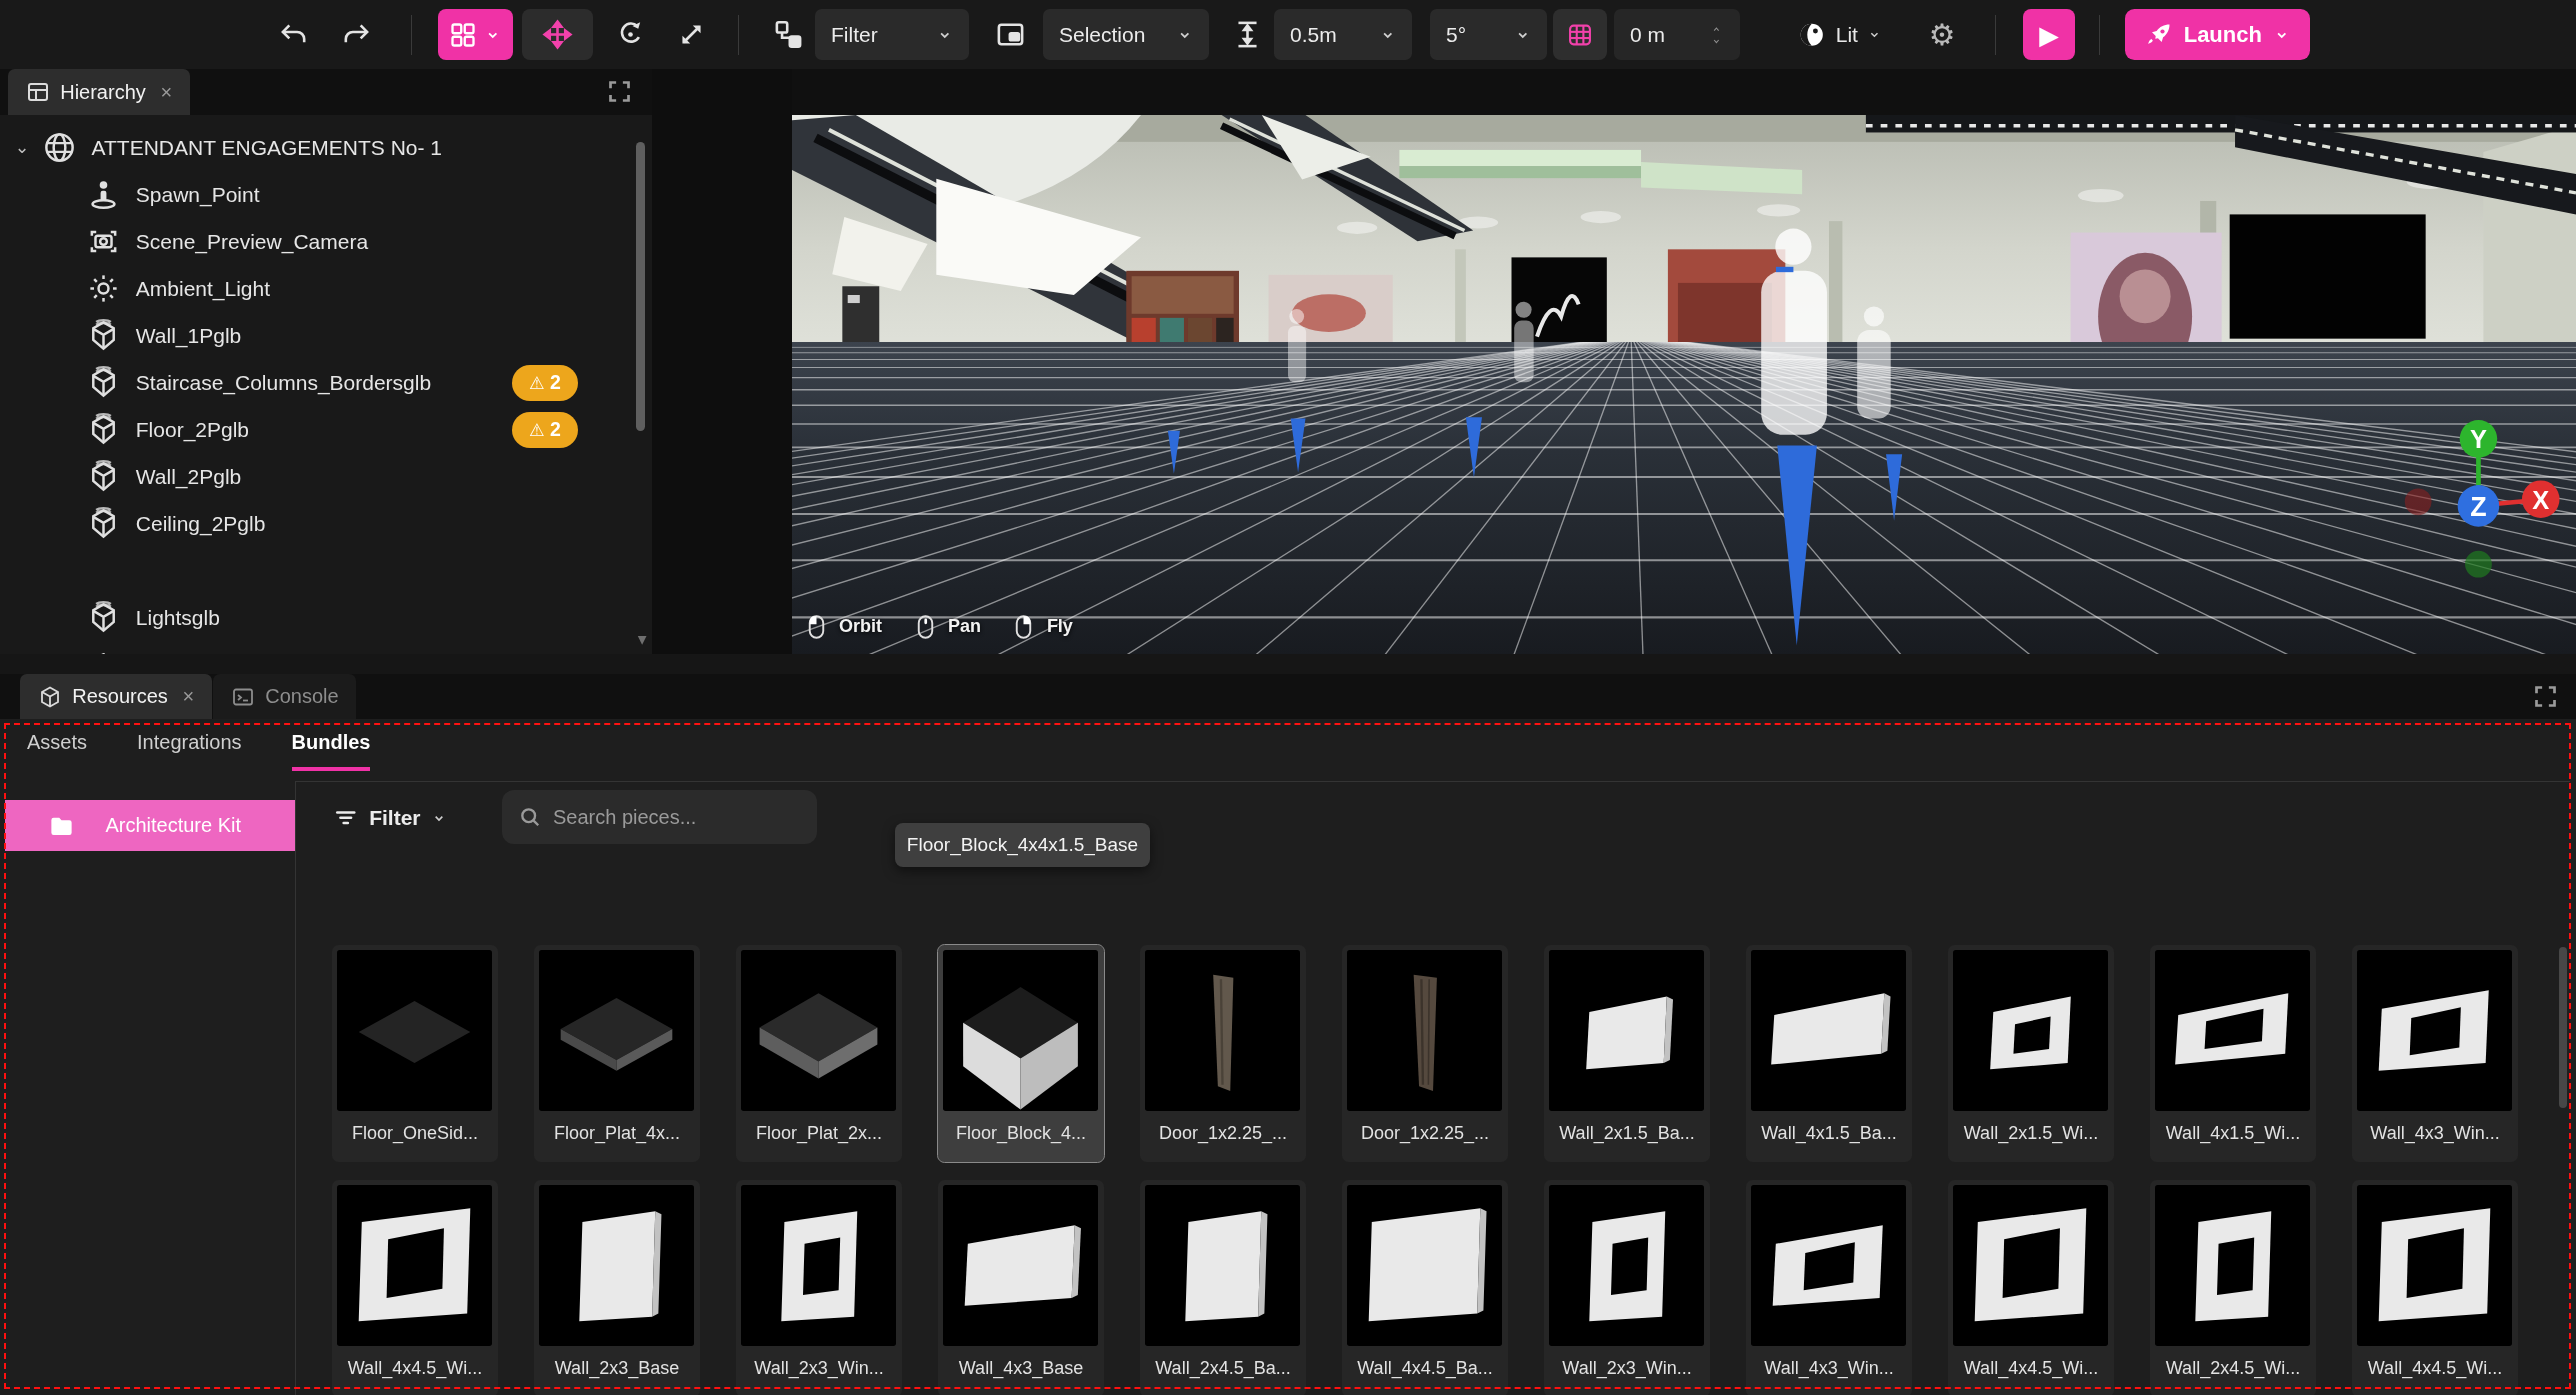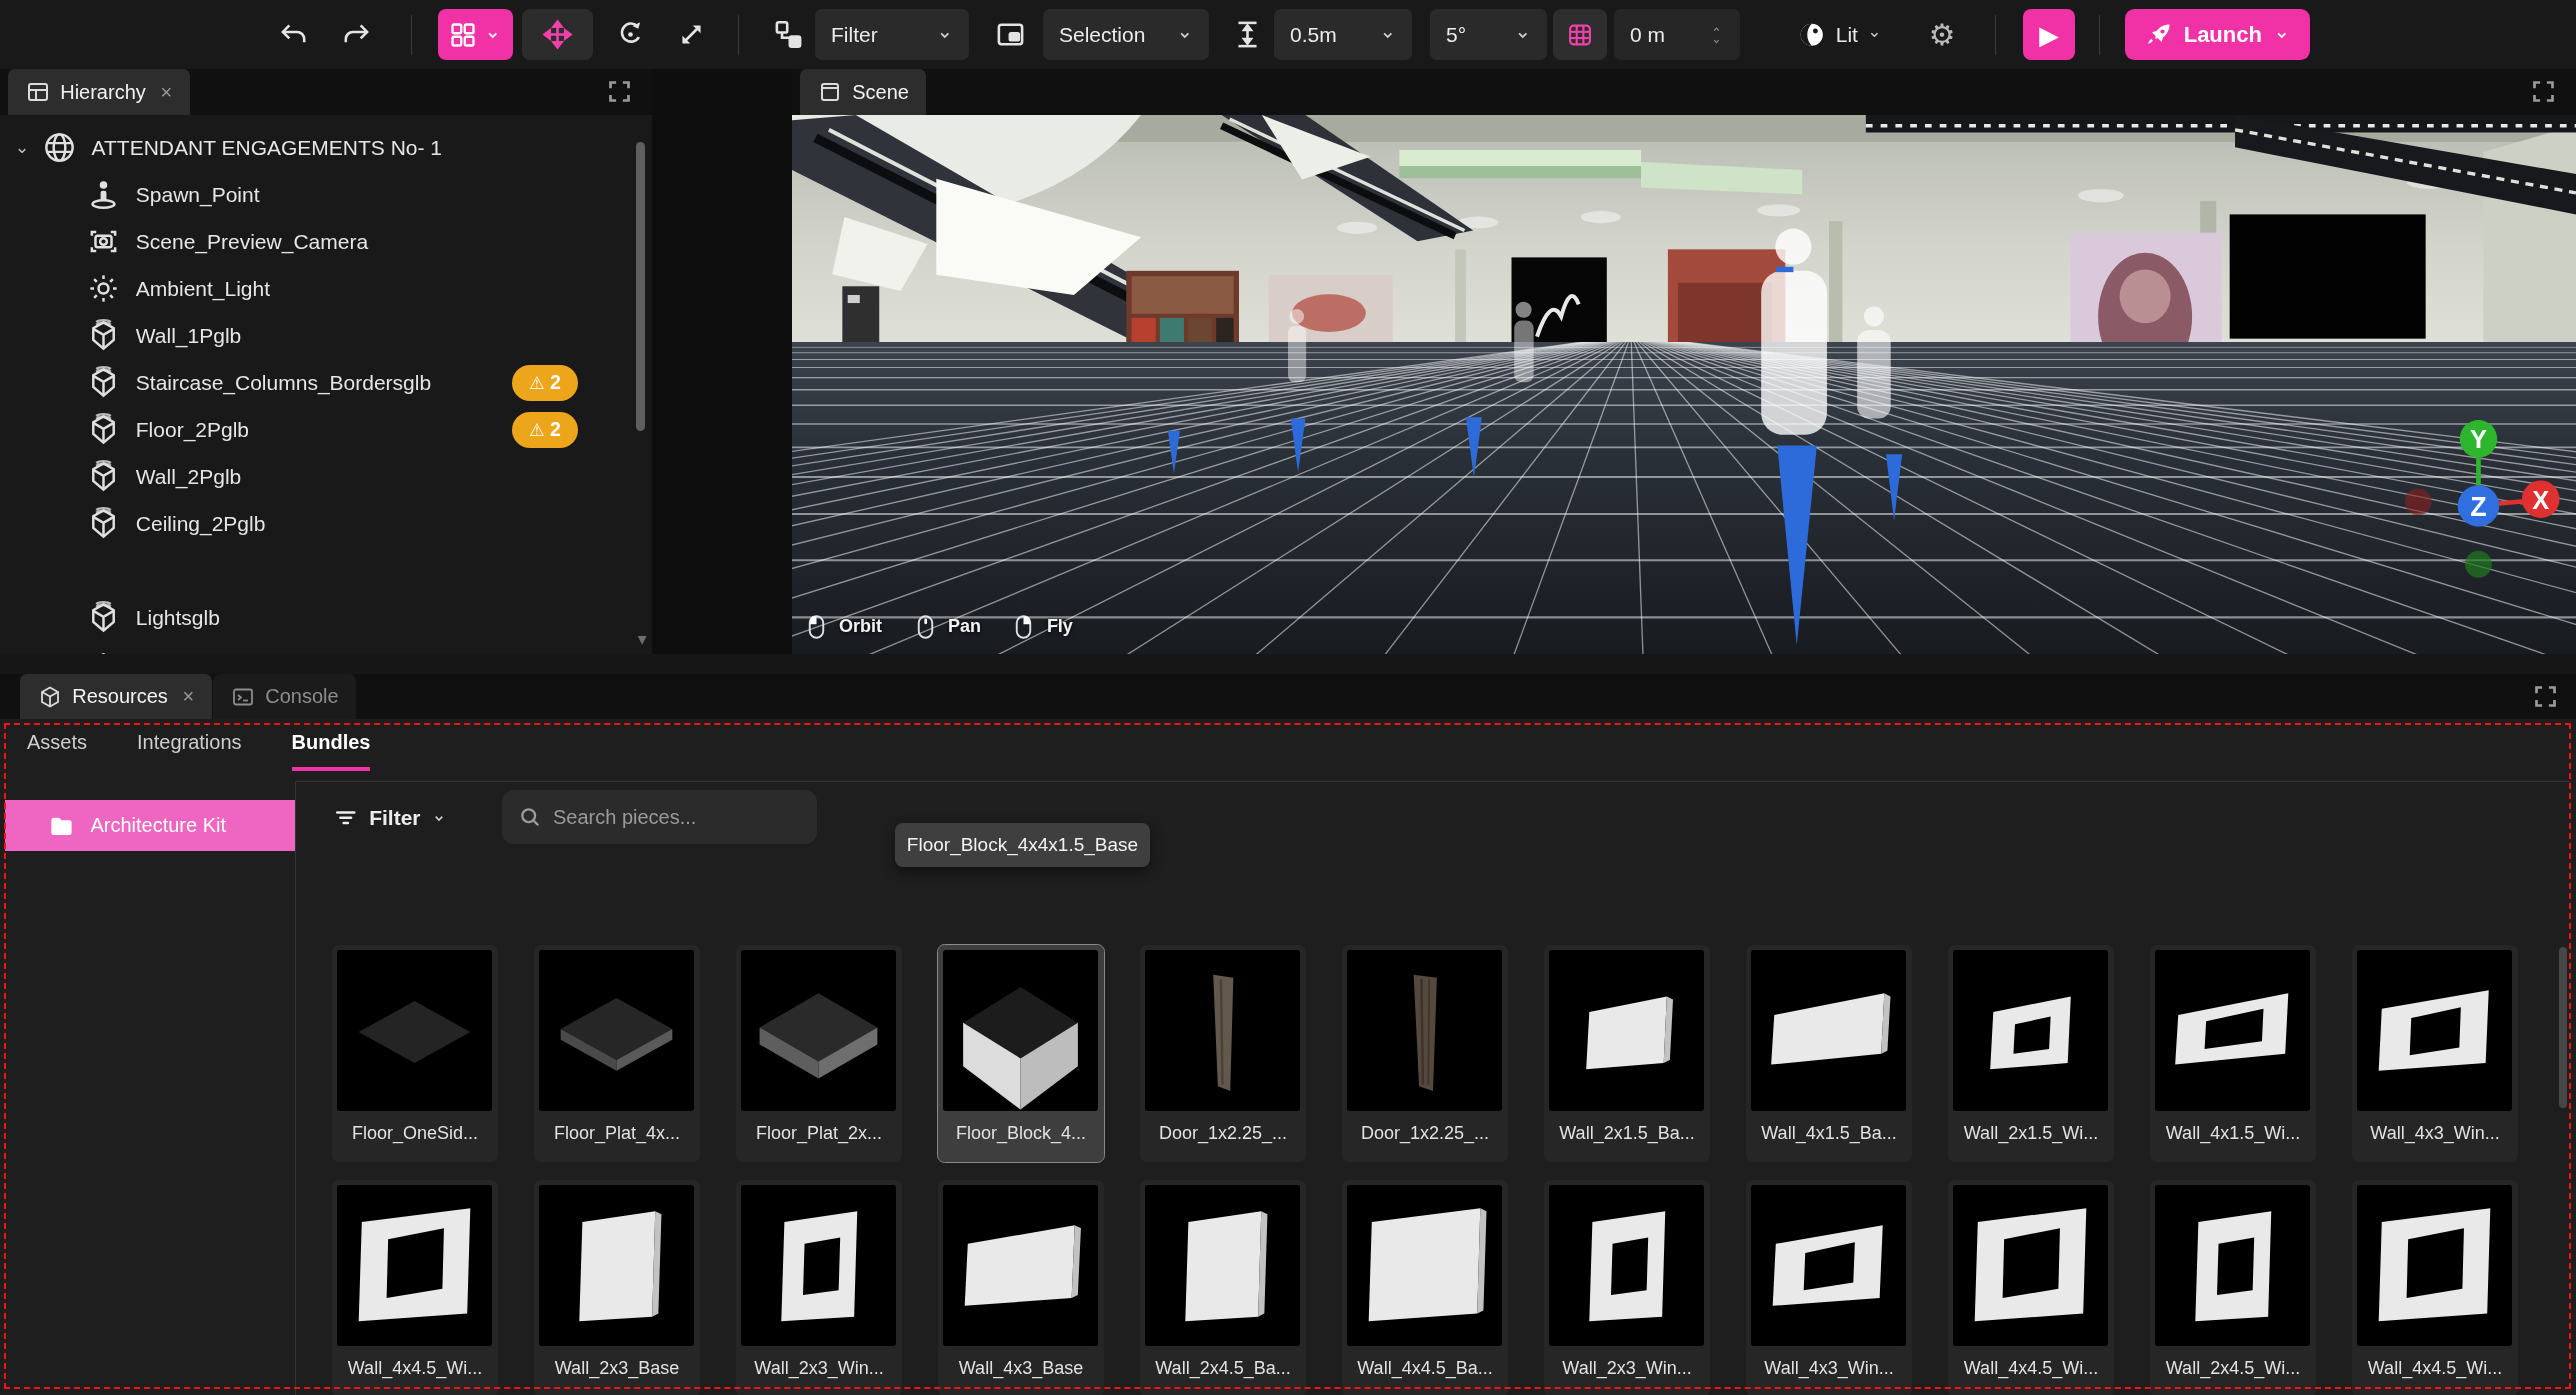--- a/index.html
+++ b/index.html
@@ -59,21 +59,21 @@
   #bp-tabs { position:absolute; left:0; top:19.5px; width:100%; height:46px; background:#101010; }
   #bp-body { position:absolute; left:0; top:65px; width:2576px; height:676px; background:#1e1e1e; }
   #debug-border { position:absolute; left:4px; top:4px; width:2567px; height:666px;
                   border:2.7px dashed var(--debug); pointer-events:none; z-index:50; }
   #inner-tabs { position:absolute; left:27px; top:12px; display:flex; gap:50px; font-size:20px; }
   .itab { color:#cfcfcf; padding-bottom:13.4px; }
   .itab.active { color:#fff; font-weight:bold; border-bottom:4.7px solid var(--accent); }
   #tab-rule-h { position:absolute; left:295px; top:62px; width:2275px; height:1.3px; background:#343434; }
   #side-rule-v { position:absolute; left:295px; top:62px; width:1.3px; height:614px; background:#343434; }
   #bundle-list { position:absolute; left:5.4px; top:81px; width:290px; }
-  .bundle-row { height:51px; display:flex; align-items:center; gap:15px; padding-left:43px; font-size:20px; color:#fff; }
+  .bundle-row { height:51px; display:flex; align-items:center; gap:30px; padding-left:43px; font-size:20px; color:#fff; }
   .bundle-row.selected { background:var(--selpink); }
   .bundle-row svg { width:27px; height:27px; }
   #filter-btn { position:absolute; left:333px; top:75px; height:47px; display:flex; align-items:center; gap:10.7px;
                 font-size:21px; font-weight:bold; color:#ececec; }
   #filter-btn svg.f { width:25.5px; height:25.5px; }
   #search-box { position:absolute; left:502px; top:71px; width:315px; height:54px; background:#2b2b2b;
                 border-radius:12px; display:flex; align-items:center; padding:0 14.8px; gap:10.7px; }
   #search-box svg { width:25.5px; height:25.5px; flex:0 0 25.5px; }
   #search-input { background:transparent; border:none; outline:none; color:#dcdcdc; font-size:20px; width:100%;
                   font-family:"Liberation Sans", sans-serif; }
@@ -421,34 +421,20 @@
           </svg>
         </span>
         <span>Nav_Mesh</span>
       </div>
       <div id="h-scroll"></div>
     <div id="h-scroll-arrow">▾</div>
   </div>
 </div>
 
 <div id="viewport">
-  <div class="tabstrip">
-    <div class="tab active" style="left:8px;">
-      <svg viewBox="0 0 24 24">
-          <g fill="none" stroke="#dcdcdc" stroke-width="2">
-            <rect x="4" y="4" width="16" height="16" rx="2"></rect>
-            <line x1="4" y1="8" x2="20" y2="8"></line>
-          </g>
-        </svg>
-      <span>Scene</span>
-    </div>
-    <svg class="expand-ico" style="right:19px;top:9.4px;" viewBox="0 0 24 24">
-        <path d="M4 9 V4 h5 M15 4 h5 v5 M20 15 v5 h-5 M9 20 H4 v-5"></path>
-      </svg>
-  </div>
 
   <div id="scene-canvas">
     <svg width="1784" height="540" viewBox="0 0 2658 804" preserveAspectRatio="none">
       <defs>
         <linearGradient id="wallg" x1="0" y1="0" x2="0" y2="1">
           <stop offset="0" stop-color="#b8bbb1"></stop>
             <stop offset="0.45" stop-color="#d3d5cc"></stop>
             <stop offset="1" stop-color="#e7e9e2"></stop>
         </linearGradient>
         <linearGradient id="floorg" x1="0" y1="0" x2="0" y2="1">

